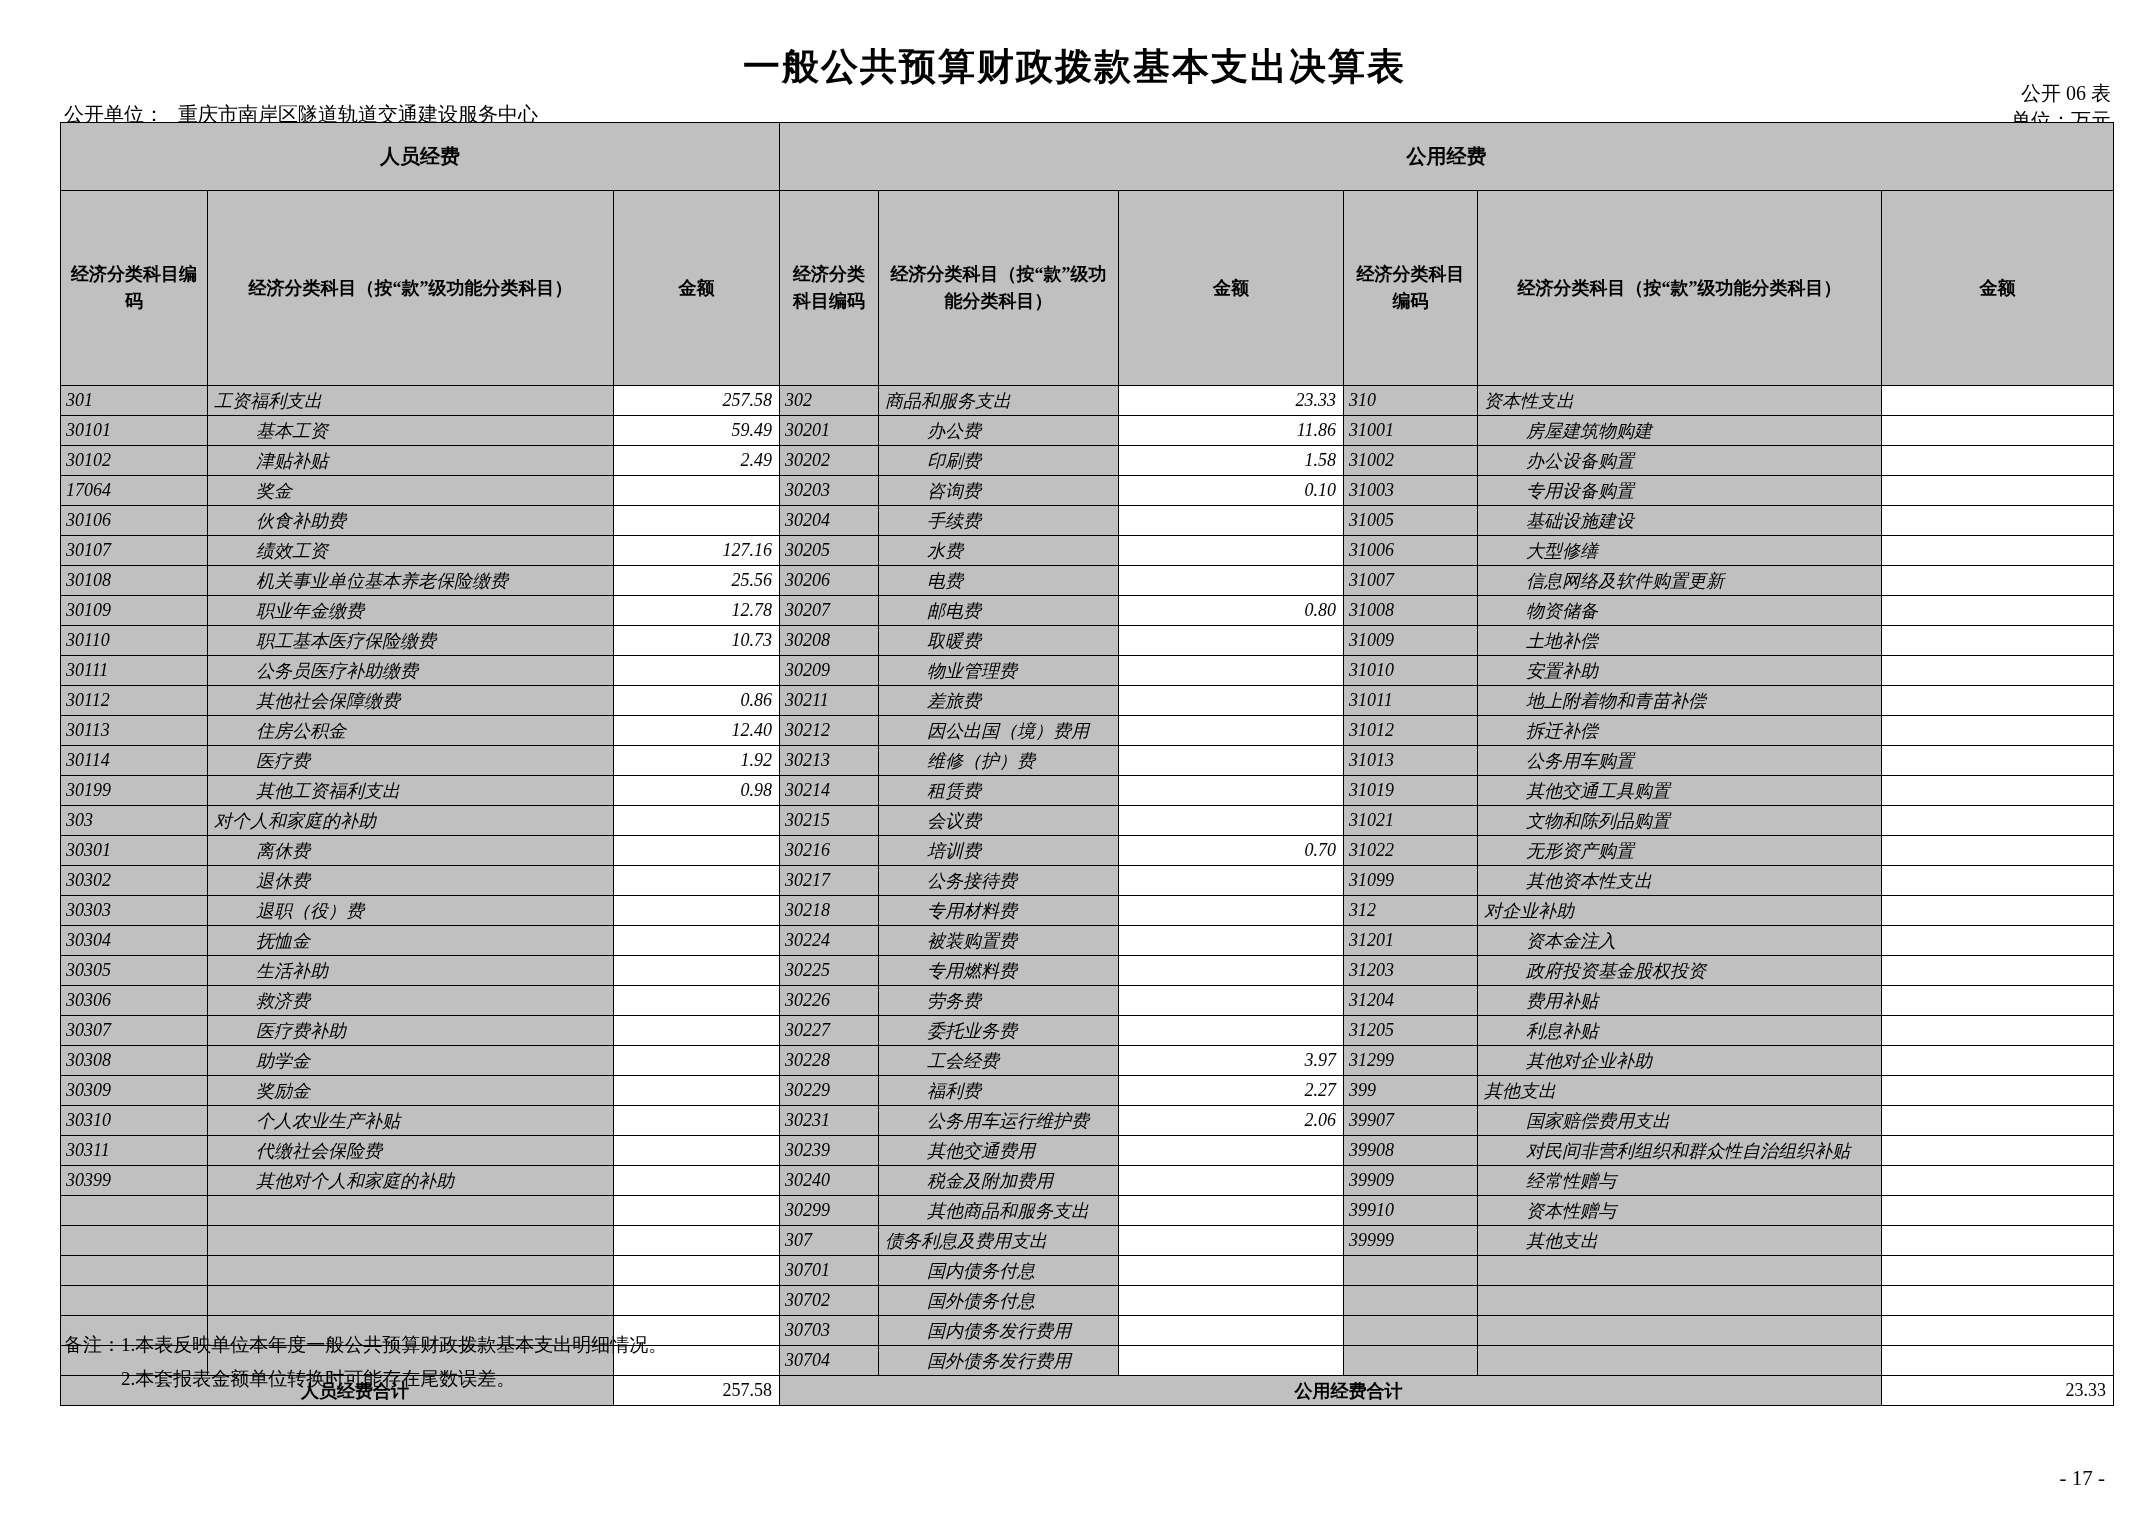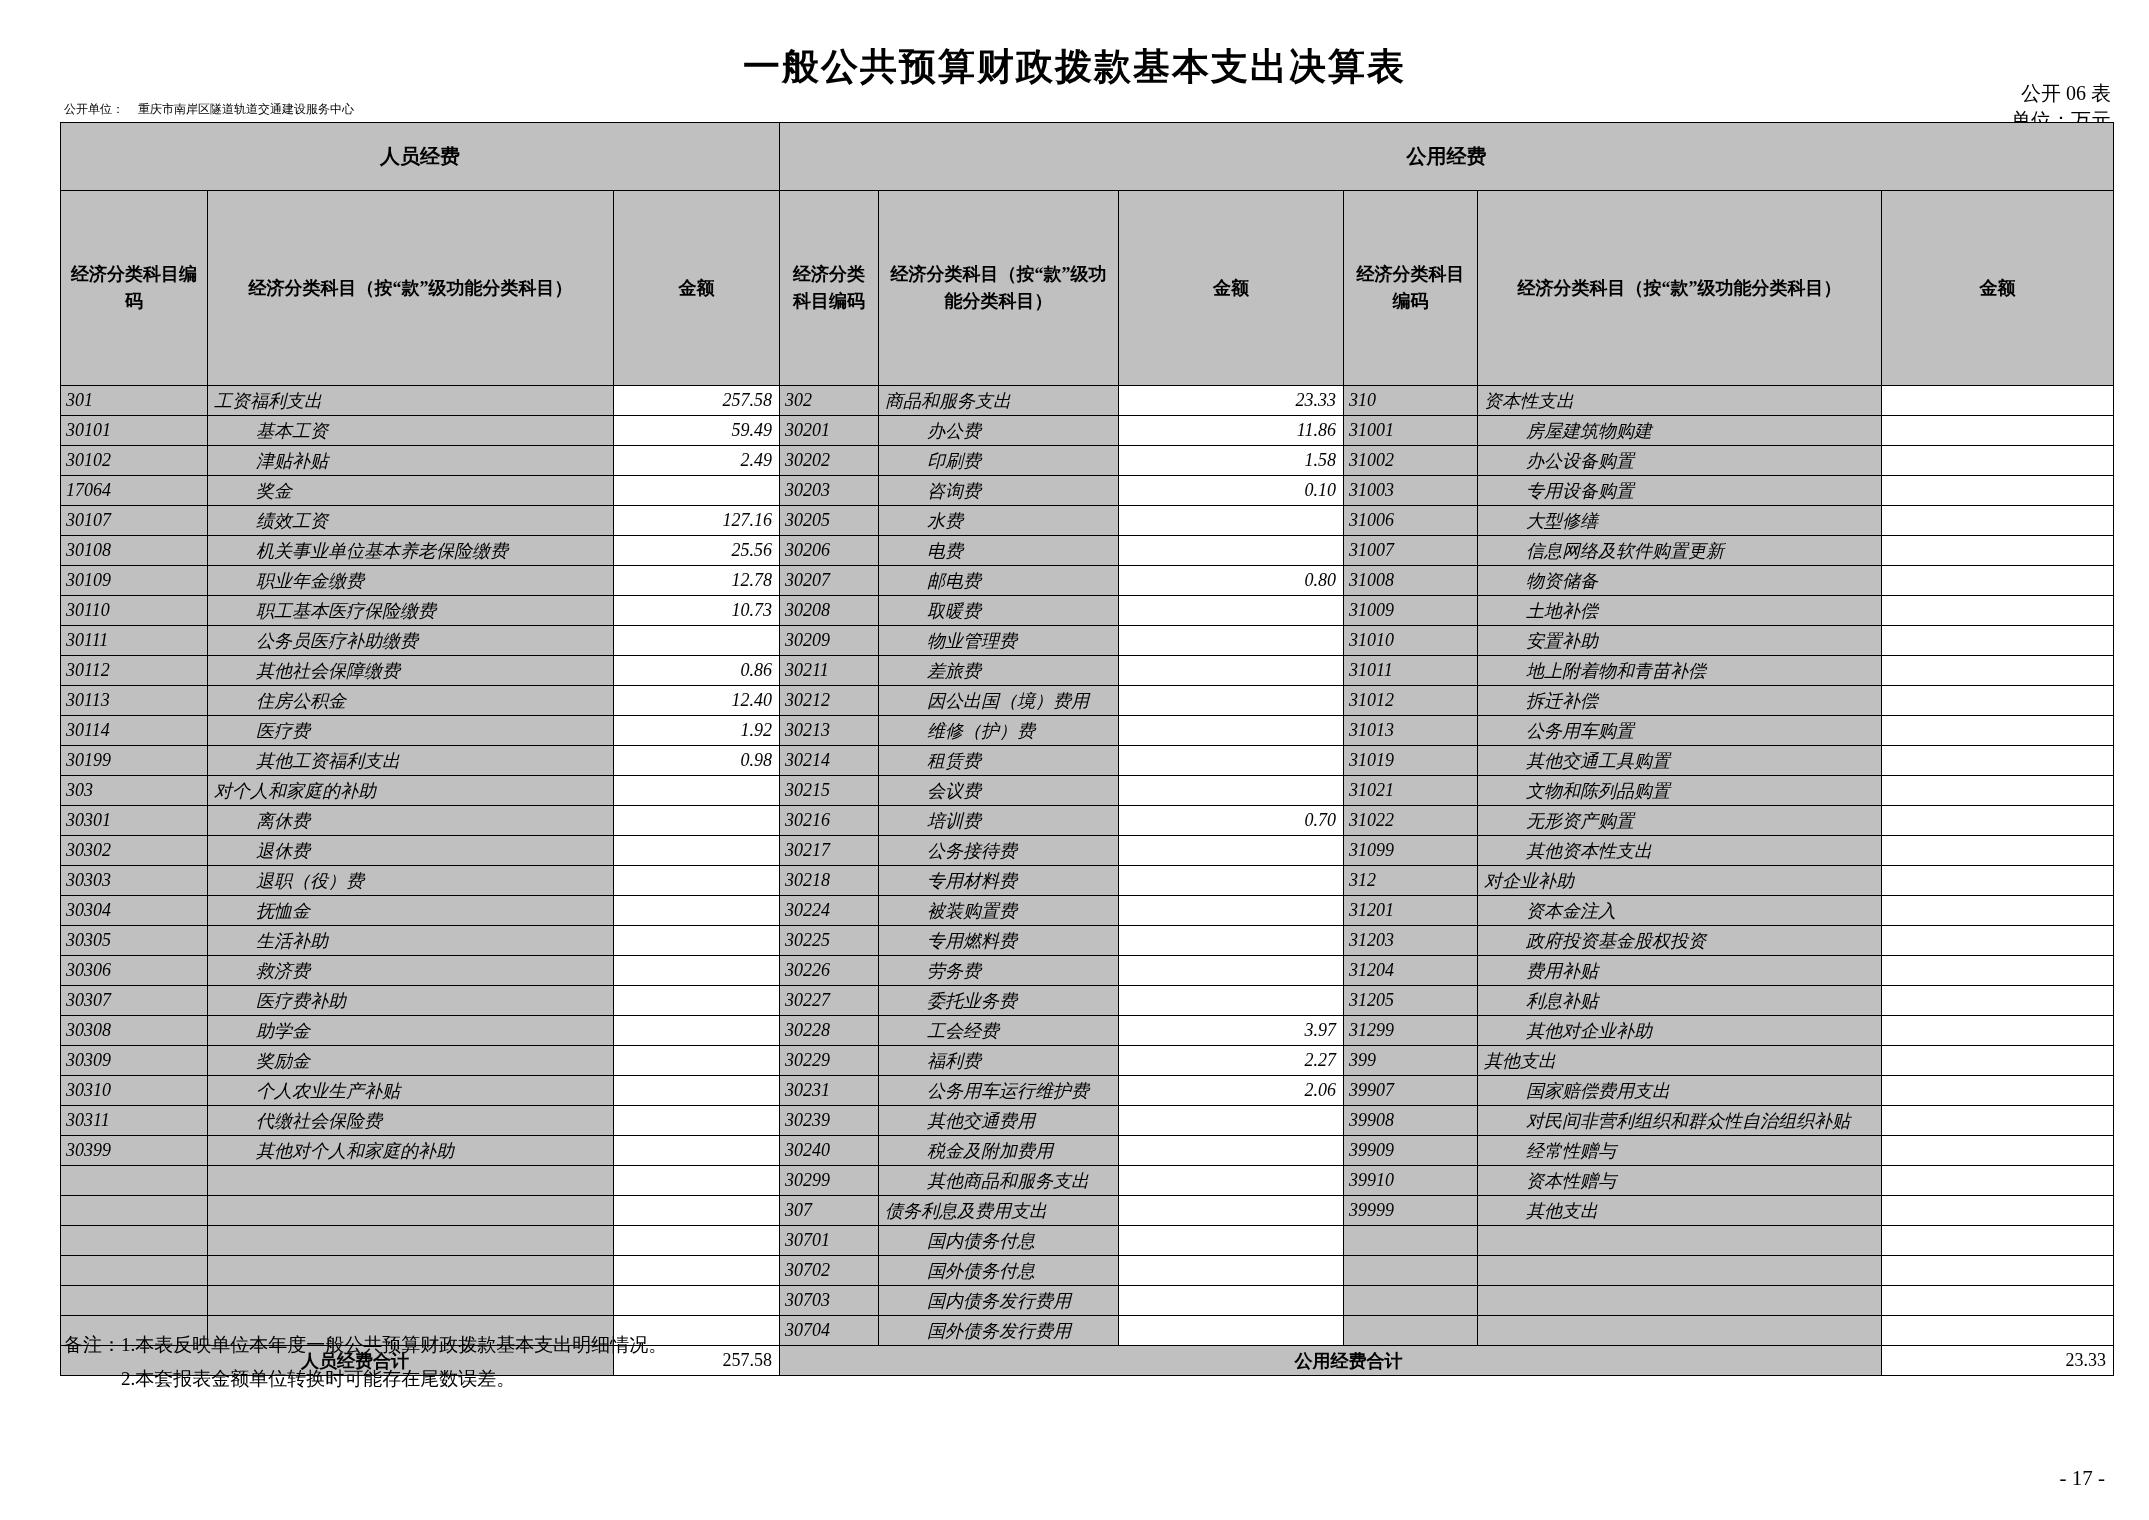--- a/index.html
+++ b/index.html
@@ -16,21 +16,21 @@
     text-align:center;
     font-family:Liberation Sans, sans-serif;
     font-weight:bold;font-size:37px;letter-spacing:2px;
   }
   .table-code{
     position:absolute;top:80px;right:38px;
     font-size:20px;
   }
   .pub-line{
     position:absolute;top:101px;left:64px;
-    font-size:12px;
+    font-size:20px;
   }
   .pub-line .pub-name{margin-left:14px;}
   .unit-line{
     position:absolute;top:107px;right:38px;
     font-size:20px;
   }
   .budget-table{
     position:absolute;top:122px;left:60px;
     border-collapse:collapse;table-layout:fixed;
     width:2053px;
@@ -153,20 +153,31 @@
           <td class="subject ind">奖金</td>
           <td class="amount"></td>
           <td class="code">30203</td>
           <td class="subject ind">咨询费</td>
           <td class="amount">0.10</td>
           <td class="code">31003</td>
           <td class="subject ind">专用设备购置</td>
           <td class="amount"></td>
         </tr>
         <tr>
+          <td class="code">30106</td>
+          <td class="subject ind">伙食补助费</td>
+          <td class="amount"></td>
+          <td class="code">30204</td>
+          <td class="subject ind">手续费</td>
+          <td class="amount"></td>
+          <td class="code">31005</td>
+          <td class="subject ind">基础设施建设</td>
+          <td class="amount"></td>
+        </tr>
+        <tr>
           <td class="code">30107</td>
           <td class="subject ind">绩效工资</td>
           <td class="amount">127.16</td>
           <td class="code">30205</td>
           <td class="subject ind">水费</td>
           <td class="amount"></td>
           <td class="code">31006</td>
           <td class="subject ind">大型修缮</td>
           <td class="amount"></td>
         </tr>

